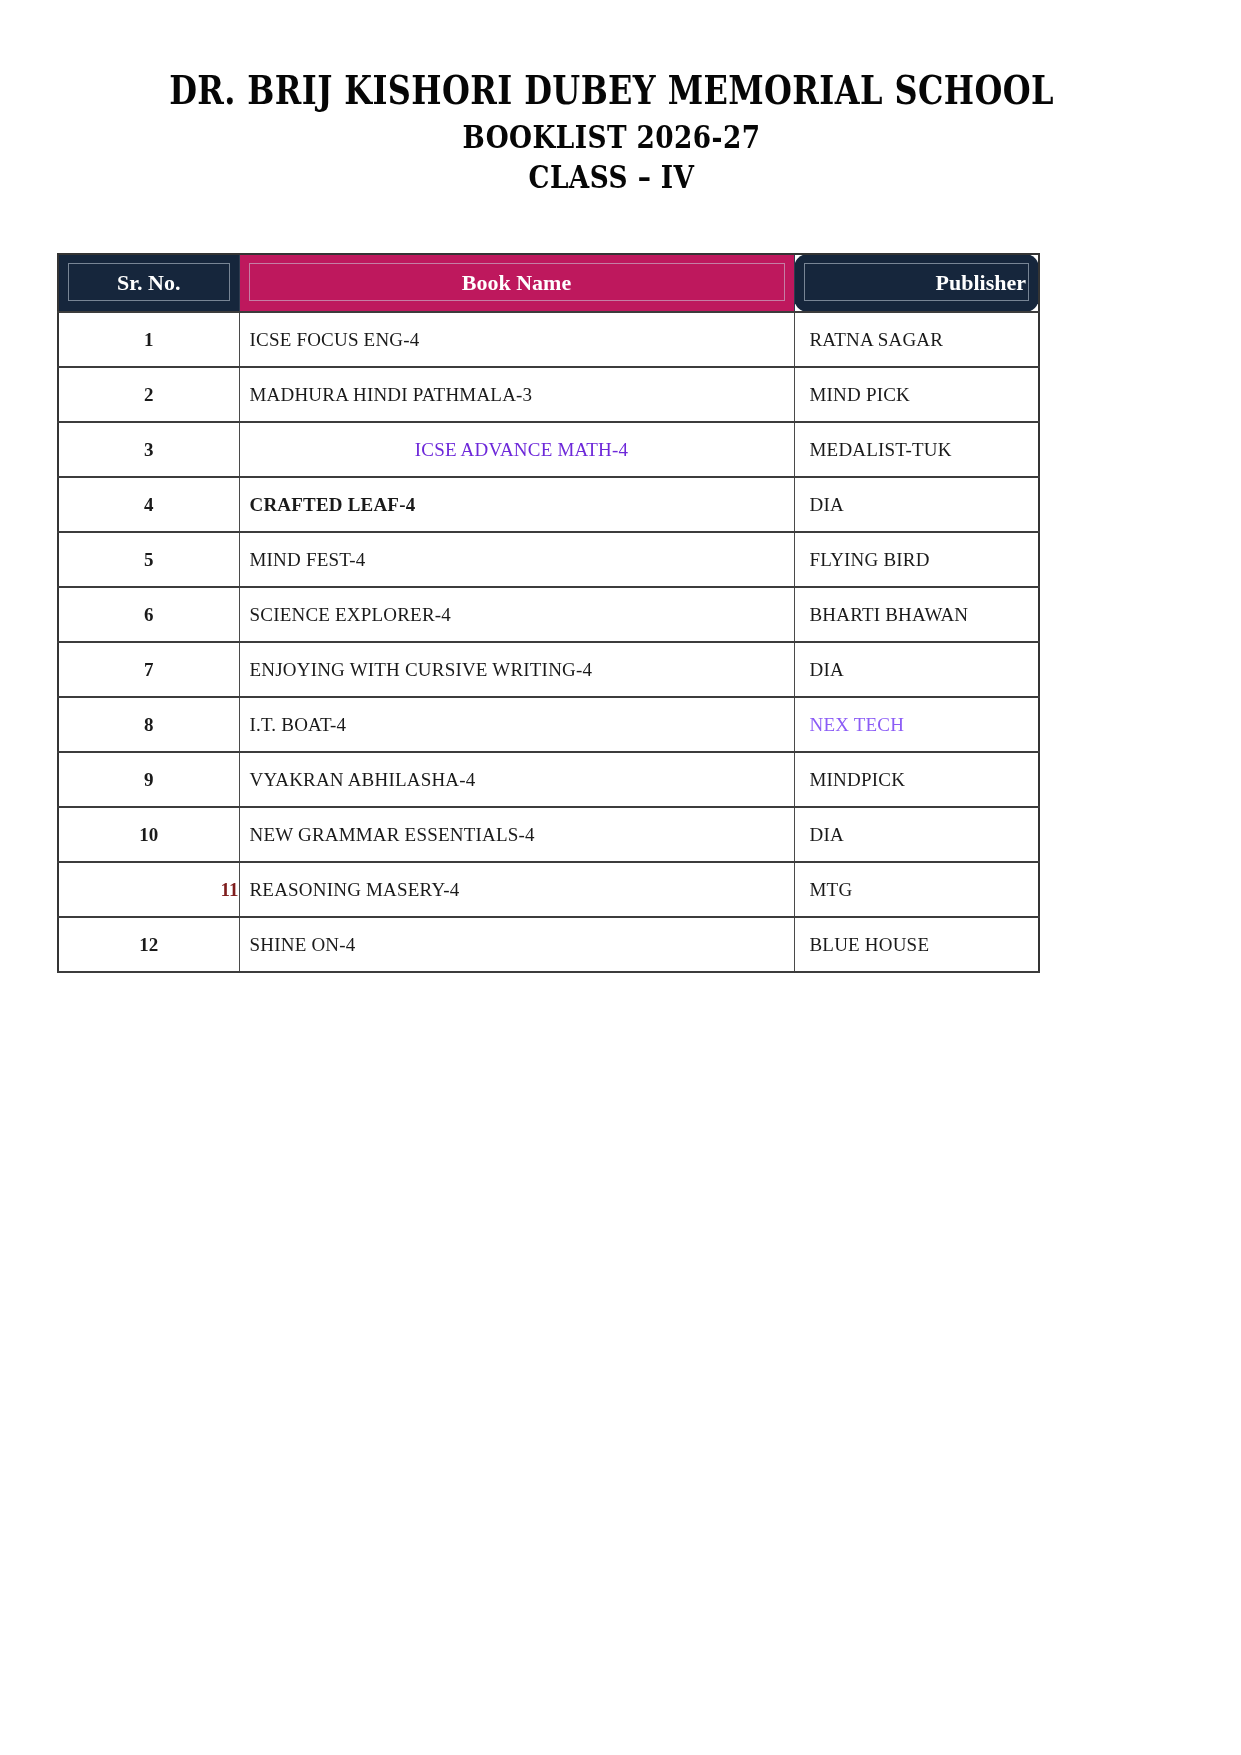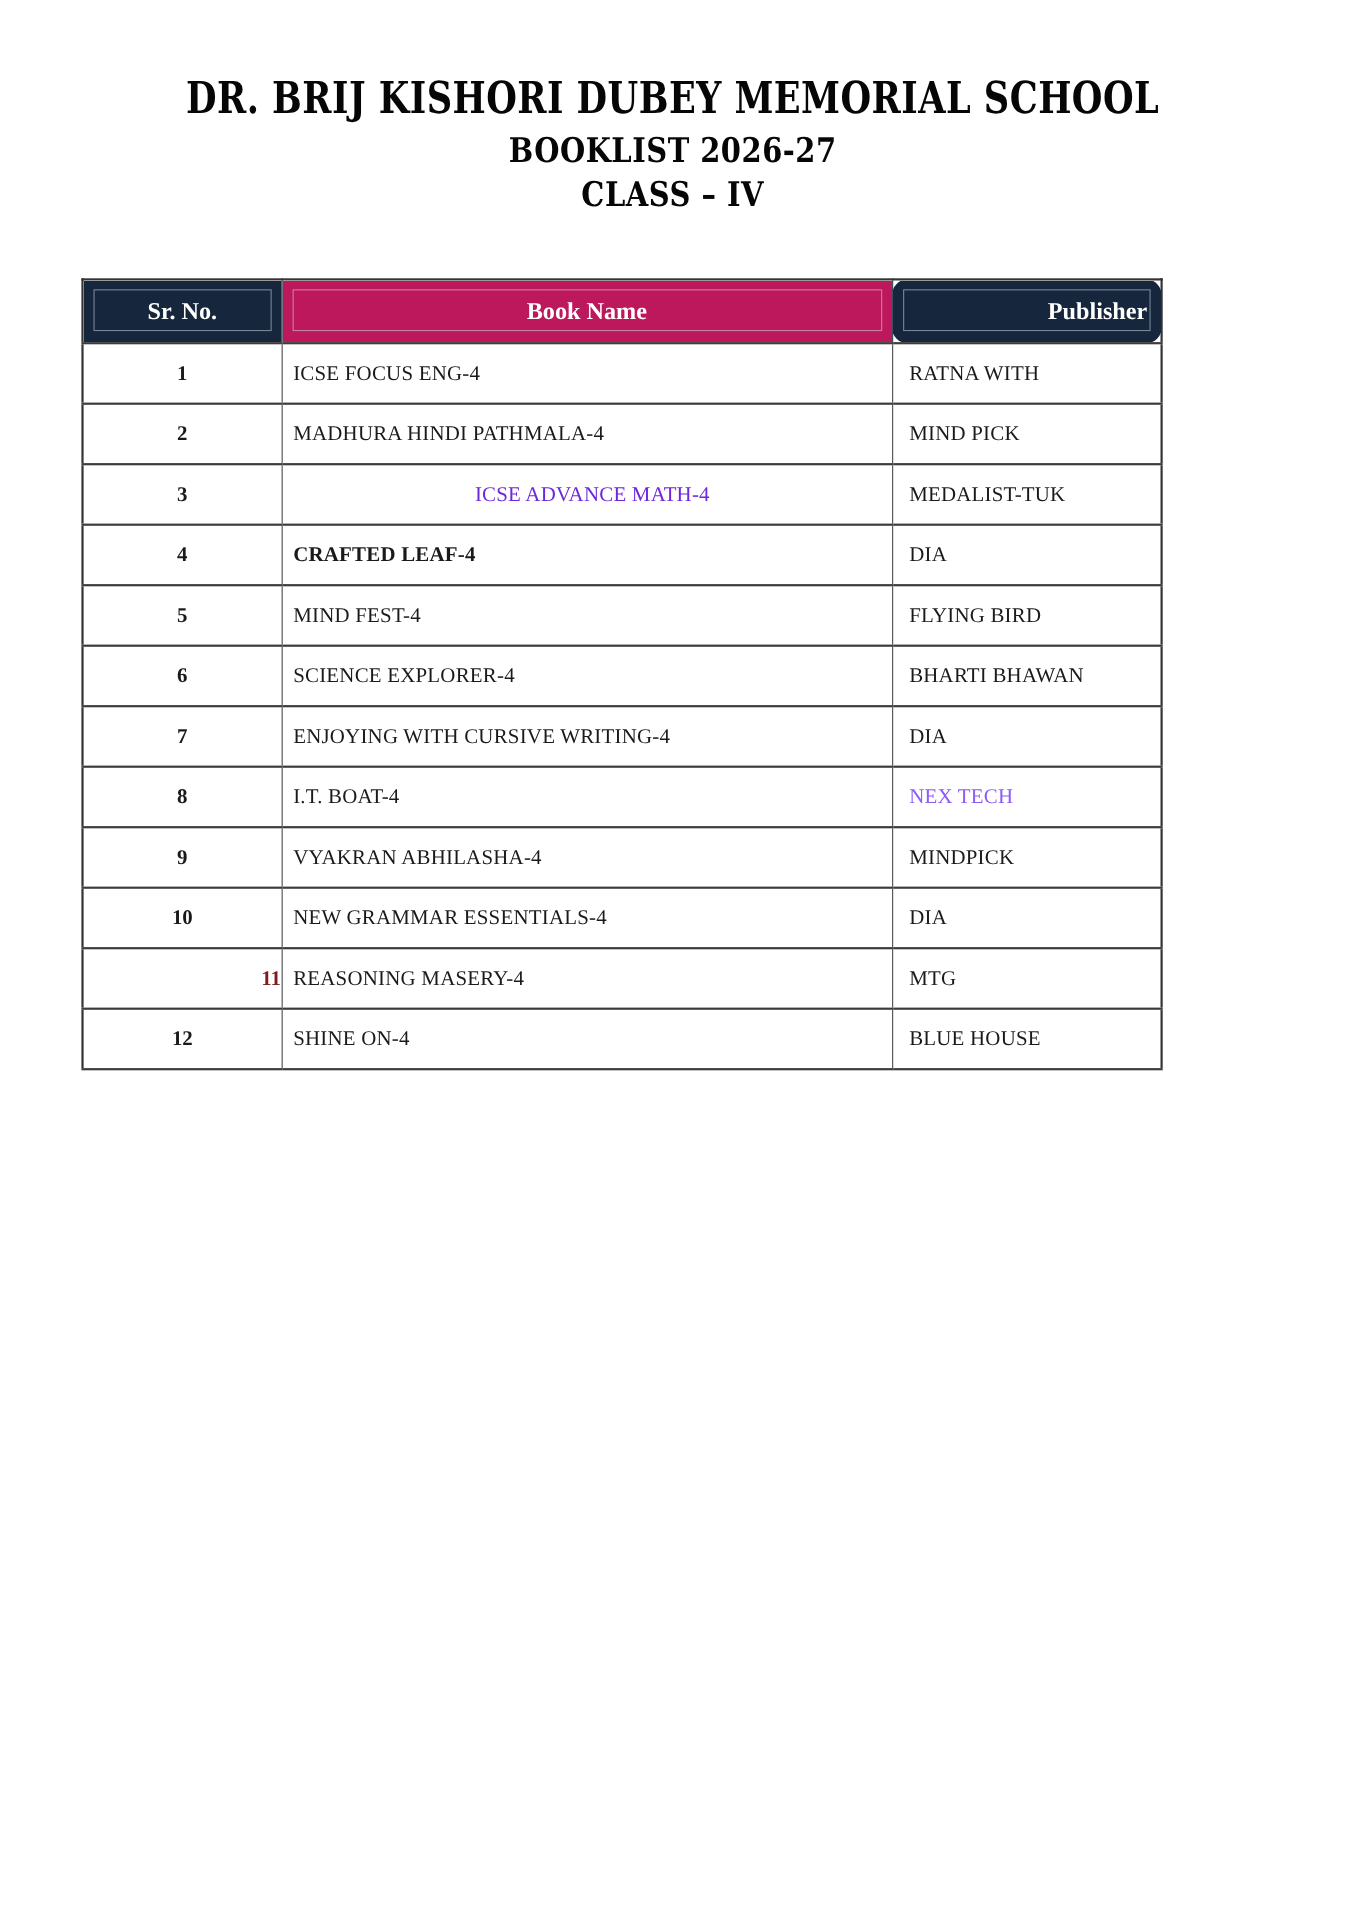--- a/index.html
+++ b/index.html
@@ -48,21 +48,21 @@
     font-weight: bold;
     font-size: 31px;
     line-height: 38px;
     letter-spacing: 0.5px;
     color: #060606;
     transform: scaleX(0.85);
     transform-origin: 50% 50%;
     white-space: nowrap;
   }
   table.booklist {
-    margin: 57px 0 0 74px;
+    margin: 57px 0 0 57px;
     width: 981px;
     border-collapse: collapse;
     table-layout: fixed;
   }
   col.c-sr   { width: 181px; }
   col.c-book { width: 555px; }
   col.c-pub  { width: 245px; }
 
   table.booklist th {
     height: 58px;
@@ -122,25 +122,25 @@
       <tr>
         <th class="h-sr" style="background: rgb(22, 38, 60); color: rgb(255, 255, 255);">Sr. No.</th>
         <th class="h-book" style="background: #be185d; color: rgb(255, 255, 255);">Book Name</th>
         <th class="h-pub" style="background: rgb(22, 38, 60); color: rgb(255, 255, 255); border-radius: 14px;">Publisher</th>
       </tr>
     </thead>
     <tbody id="booklist-body">
     <tr>
       <td class="cell-sr" style="color: rgb(26, 26, 26);">1</td>
       <td class="cell-book" style="color: rgb(26, 26, 26);">ICSE FOCUS ENG-4</td>
-      <td class="cell-pub" style="color: rgb(26, 26, 26);">RATNA WITH</td>
+      <td class="cell-pub" style="color: rgb(26, 26, 26);">RATNA SAGAR</td>
     </tr>
         <tr>
       <td class="cell-sr" style="color: rgb(26, 26, 26);">2</td>
-      <td class="cell-book" style="color: rgb(26, 26, 26);">MADHURA HINDI PATHMALA-4</td>
+      <td class="cell-book" style="color: rgb(26, 26, 26);">MADHURA HINDI PATHMALA-3</td>
       <td class="cell-pub" style="color: rgb(26, 26, 26);">MIND PICK</td>
     </tr>
         <tr>
       <td class="cell-sr" style="color: rgb(26, 26, 26);">3</td>
       <td class="cell-book" style="color: #6d28d9; text-align: center;">ICSE ADVANCE MATH-4</td>
       <td class="cell-pub" style="color: rgb(26, 26, 26);">MEDALIST-TUK</td>
     </tr>
         <tr>
       <td class="cell-sr" style="color: rgb(26, 26, 26);">4</td>
       <td class="cell-book" style="color: rgb(26, 26, 26); font-weight: bold;">CRAFTED LEAF-4</td>

